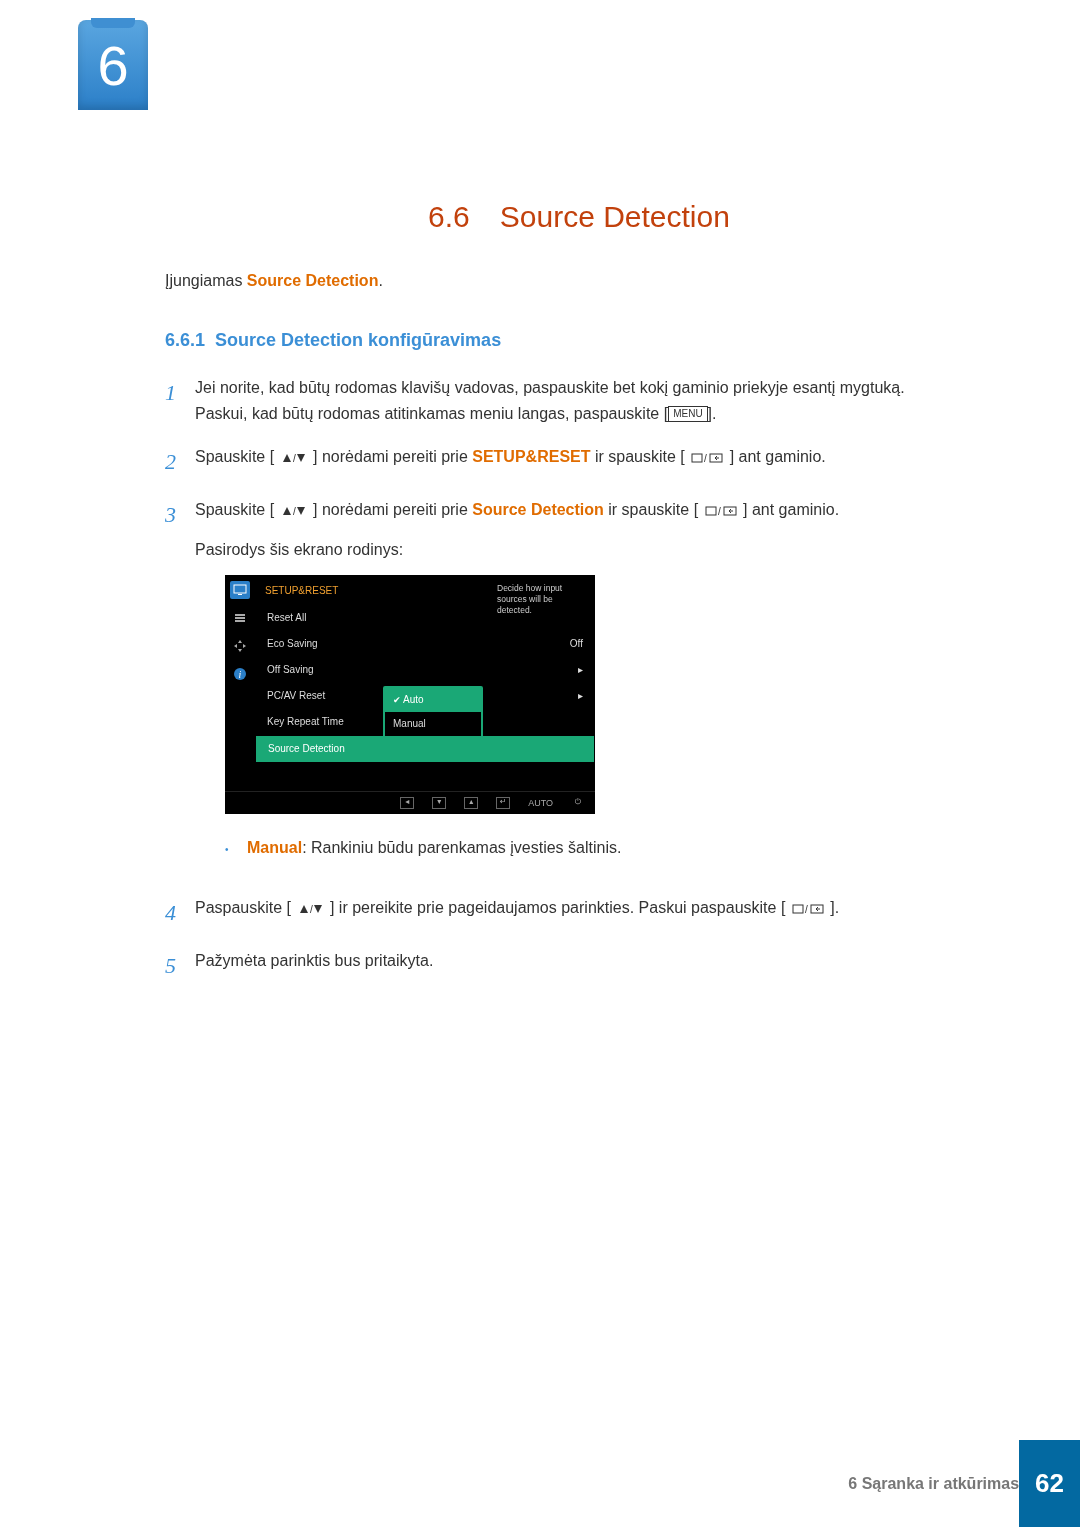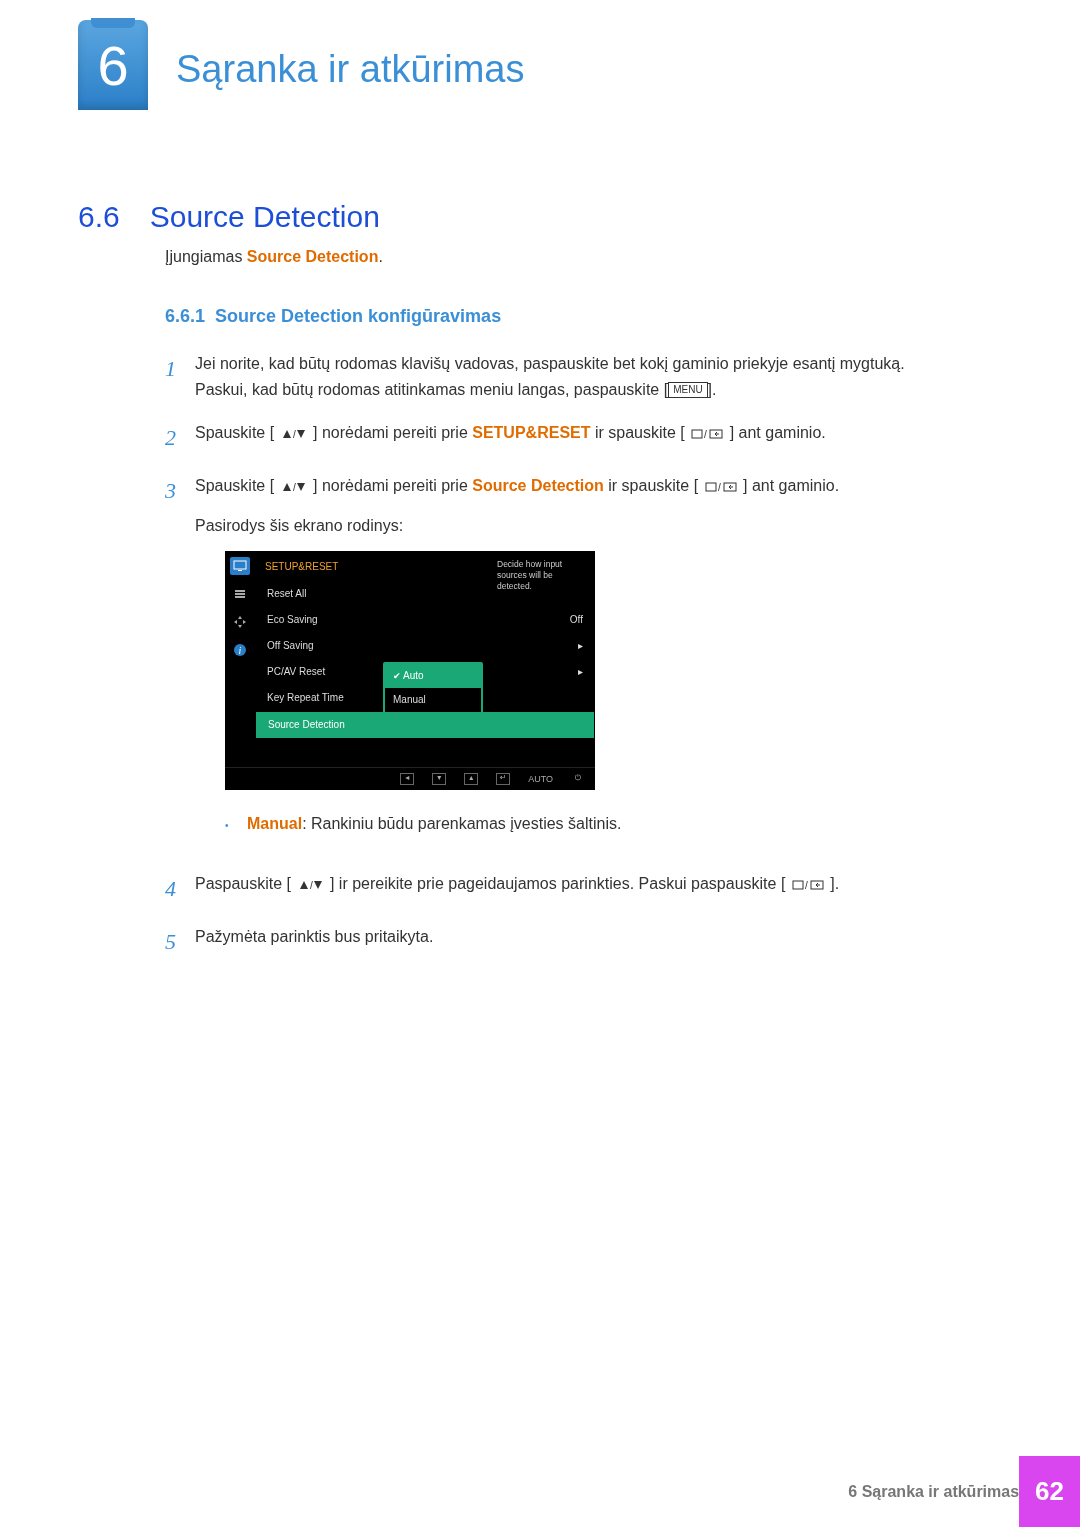--- a/index.html
+++ b/index.html
@@ -50,25 +50,26 @@
     font-size: 38px;
     font-weight: 400;
     color: #3b8fd6;
     margin-left: 28px;
     margin-top: 28px;
   }
   .section-title {
     margin: 90px 0 0 78px;
     font-size: 30px;
     font-weight: 400;
-    color: #1d4ed8;
+    color: #c2410c;
+    text-align: center;
   }
   .section-title .sec-num { margin-right: 30px; }
   .content {
-    margin: 14px 0 0 165px;
+    margin: 38px 0 0 165px;
     width: 800px;
   }
   .intro {
     font-size: 16px;
     color: #333;
     margin-bottom: 40px;
   }
   .intro .highlight { color: #e06c00; font-weight: 700; }
   .subsection-title {
     font-size: 18px;
@@ -226,39 +227,38 @@
     right: 0;
     display: flex;
     align-items: center;
   }
   .footer-text {
     font-size: 16px;
     font-weight: 700;
     color: #777;
   }
   .footer-page {
-    background: #d946ef;
+    background: #0369a1;
     color: #fff;
     font-size: 26px;
     font-weight: 700;
-    padding: 20px 16px;
+    padding: 28px 16px;
   }
   svg { display: inline-block; }
 </style>
 </head>
 <body>
 
 <div class="page">
 
   <div class="header">
     <div class="chapter-badge">
       <div class="tab"></div>
       <span>6</span>
     </div>
-    <div class="chapter-title">Sąranka ir atkūrimas</div>
   </div>
 
   <h2 class="section-title">
     <span class="sec-num">6.6</span><span>Source Detection</span>
   </h2>
 
   <div class="content">
     <p class="intro">
       <span>Įjungiamas </span><span class="highlight">Source Detection</span><span>.</span>
     </p>

